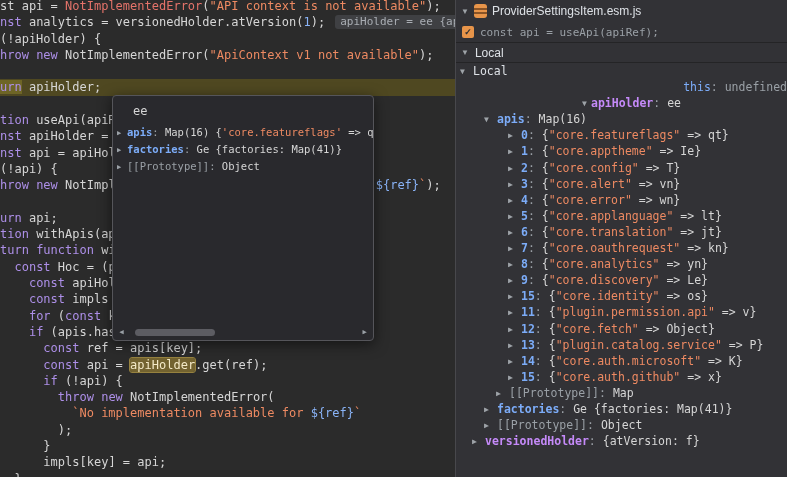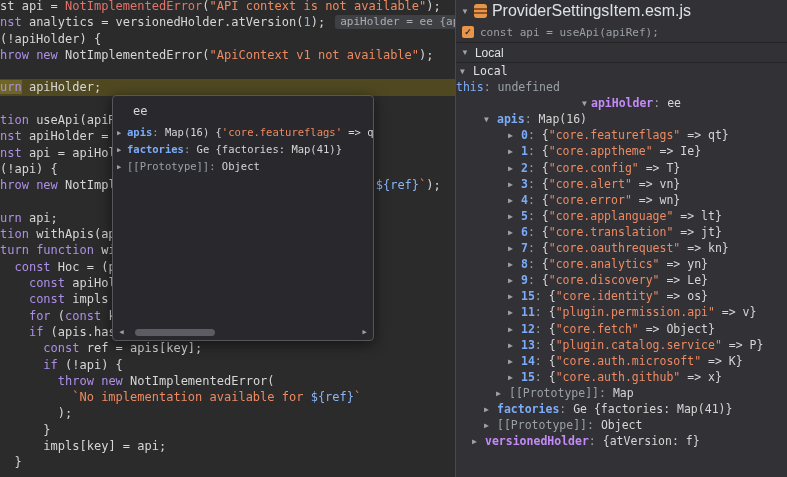--- a/index.html
+++ b/index.html
@@ -33,21 +33,21 @@
   .sb-track { flex:1; height:9px; position:relative; }
   .sb-thumb { position:absolute; left:8px; top:1px; width:80px; height:7px; background:#5c5c62; border-radius:4px; }
 
   
   .sidebar { flex:1; background:#323236; overflow:hidden; font-family:"Liberation Sans", sans-serif; }
   .bp-section { border-bottom:1px solid #242426; }
   .bp-file { display:flex; align-items:center; height:22px; padding-left:5px; gap:5px; }
   .tri { color:#9ea3a8; font-size:8px; }
   .file-icon { width:13px; height:14px; border-radius:3px; background:#e8954a;
     background-image:linear-gradient(transparent 4px,#8a5426 4px,#8a5426 6px,transparent 6px,transparent 8px,#8a5426 8px,#8a5426 10px,transparent 10px); }
-  .bp-filename { color:#dde1e6; font-size:16px; }
+  .bp-filename { color:#dde1e6; font-size:12px; }
   .bp-entry { display:flex; align-items:center; height:20px; padding-left:6px; gap:6px; }
   .checkbox { width:12px; height:12px; border-radius:2px; background:#e8954a; display:flex; align-items:center; justify-content:center; color:#2e2e30; font-size:9px; font-weight:bold; }
   .bp-snippet { font-family:"DejaVu Sans Mono", monospace; font-size:11px; color:#9aa0a6; }
   .section-header { display:flex; align-items:center; height:20px; padding-left:5px; gap:6px; color:#dde1e6; font-size:12px; border-bottom:1px solid #242426; }
   .scope-tree { font-family:"DejaVu Sans Mono", monospace; }
   .tree-row { height:16.1px; line-height:16.1px; font-size:11.5px; white-space:pre; overflow:hidden; }
   .tree-row .arrow { display:inline-block; width:13px; color:#9ea3a8; font-size:8px; vertical-align:1px; }
   .tk.wh { color:#dde1e6; }
   .tk.blue { color:#7cacf8; }
   .tk.b { font-weight:bold; }
@@ -78,20 +78,21 @@
         <div class="code-line"></div>
         <div class="code-line"><span class="tk kw">urn </span><span class="tk plain">api;</span></div>
         <div class="code-line"><span class="tk kw">tion </span><span class="tk plain">withApis(apis) {</span></div>
         <div class="code-line"><span class="tk kw">turn </span><span class="tk kw">function </span><span class="tk plain">withApisWrapper(WrappedComponent) {</span></div>
         <div class="code-line"><span class="tk plain">  </span><span class="tk kw">const </span><span class="tk plain">Hoc = (props) =&gt; {</span></div>
         <div class="code-line"><span class="tk plain">    </span><span class="tk kw">const </span><span class="tk plain">apiHolder = useApiHolder();</span></div>
         <div class="code-line"><span class="tk plain">    </span><span class="tk kw">const </span><span class="tk plain">impls = {};</span></div>
         <div class="code-line"><span class="tk plain">    </span><span class="tk kw">for </span><span class="tk plain">(</span><span class="tk kw">const </span><span class="tk plain">key </span><span class="tk kw">of </span><span class="tk plain">Object.keys(apis)) {</span></div>
         <div class="code-line"><span class="tk plain">    </span><span class="tk kw">if </span><span class="tk plain">(apis.hasOwnProperty(key)) {</span></div>
         <div class="code-line"><span class="tk plain">      </span><span class="tk kw">const </span><span class="tk plain">ref = apis[key];</span></div>
+        <div class="code-line"><span class="tk plain">      </span><span class="tk kw">const </span><span class="tk plain">api = </span><span class="tk hl">apiHolder</span><span class="tk plain">.get(ref);</span></div>
         <div class="code-line"><span class="tk plain">      </span><span class="tk kw">if </span><span class="tk plain">(!api) {</span></div>
         <div class="code-line"><span class="tk plain">        </span><span class="tk kw">throw </span><span class="tk kw">new </span><span class="tk plain">NotImplementedError(</span></div>
         <div class="code-line"><span class="tk plain">          </span><span class="tk str">`No implementation available for </span><span class="tk interp">${ref}</span><span class="tk str">`</span></div>
         <div class="code-line"><span class="tk plain">        </span><span class="tk plain">);</span></div>
         <div class="code-line"><span class="tk plain">      }</span></div>
         <div class="code-line"><span class="tk plain">      </span><span class="tk plain">impls[key] = api;</span></div>
         <div class="code-line"><span class="tk plain">  }</span></div>
       </div>
 
     <div class="tooltip">
@@ -126,21 +127,21 @@
       </div>
     </div>
 
     <div class="section-header">
       <span class="tri">▼</span>
       <span>Local</span>
     </div>
 
     <div class="scope-tree">
         <div class="tree-row" style="padding-left: 4px;"><span class="arrow">▼</span><span class="tk wh">Local</span></div>
-        <div class="tree-row" style=""><span class="tk blue">this</span><span class="tk dim">: </span><span class="tk gray">undefined</span></div>
+        <div class="tree-row" style=" text-align: right;"><span class="tk blue">this</span><span class="tk dim">: </span><span class="tk gray">undefined</span></div>
         <div class="tree-row" style="padding-left: 16px; text-align: center;"><span class="arrow">▼</span><span class="tk purple">apiHolder</span><span class="tk dim">: </span><span class="tk val">ee</span></div>
         <div class="tree-row" style="padding-left: 28px;"><span class="arrow">▼</span><span class="tk blue b">apis</span><span class="tk dim">: </span><span class="tk val">Map(16)</span></div>
         <div class="tree-row" style="padding-left: 52px;"><span class="arrow">▶</span><span class="tk blue b">0</span><span class="tk dim">: </span><span class="tk val">{</span><span class="tk str">"core.featureflags"</span><span class="tk val"> =&gt; qt}</span></div>
         <div class="tree-row" style="padding-left: 52px;"><span class="arrow">▶</span><span class="tk blue b">1</span><span class="tk dim">: </span><span class="tk val">{</span><span class="tk str">"core.apptheme"</span><span class="tk val"> =&gt; Ie}</span></div>
         <div class="tree-row" style="padding-left: 52px;"><span class="arrow">▶</span><span class="tk blue b">2</span><span class="tk dim">: </span><span class="tk val">{</span><span class="tk str">"core.config"</span><span class="tk val"> =&gt; T}</span></div>
         <div class="tree-row" style="padding-left: 52px;"><span class="arrow">▶</span><span class="tk blue b">3</span><span class="tk dim">: </span><span class="tk val">{</span><span class="tk str">"core.alert"</span><span class="tk val"> =&gt; vn}</span></div>
         <div class="tree-row" style="padding-left: 52px;"><span class="arrow">▶</span><span class="tk blue b">4</span><span class="tk dim">: </span><span class="tk val">{</span><span class="tk str">"core.error"</span><span class="tk val"> =&gt; wn}</span></div>
         <div class="tree-row" style="padding-left: 52px;"><span class="arrow">▶</span><span class="tk blue b">5</span><span class="tk dim">: </span><span class="tk val">{</span><span class="tk str">"core.applanguage"</span><span class="tk val"> =&gt; lt}</span></div>
         <div class="tree-row" style="padding-left: 52px;"><span class="arrow">▶</span><span class="tk blue b">6</span><span class="tk dim">: </span><span class="tk val">{</span><span class="tk str">"core.translation"</span><span class="tk val"> =&gt; jt}</span></div>
         <div class="tree-row" style="padding-left: 52px;"><span class="arrow">▶</span><span class="tk blue b">7</span><span class="tk dim">: </span><span class="tk val">{</span><span class="tk str">"core.oauthrequest"</span><span class="tk val"> =&gt; kn}</span></div>

